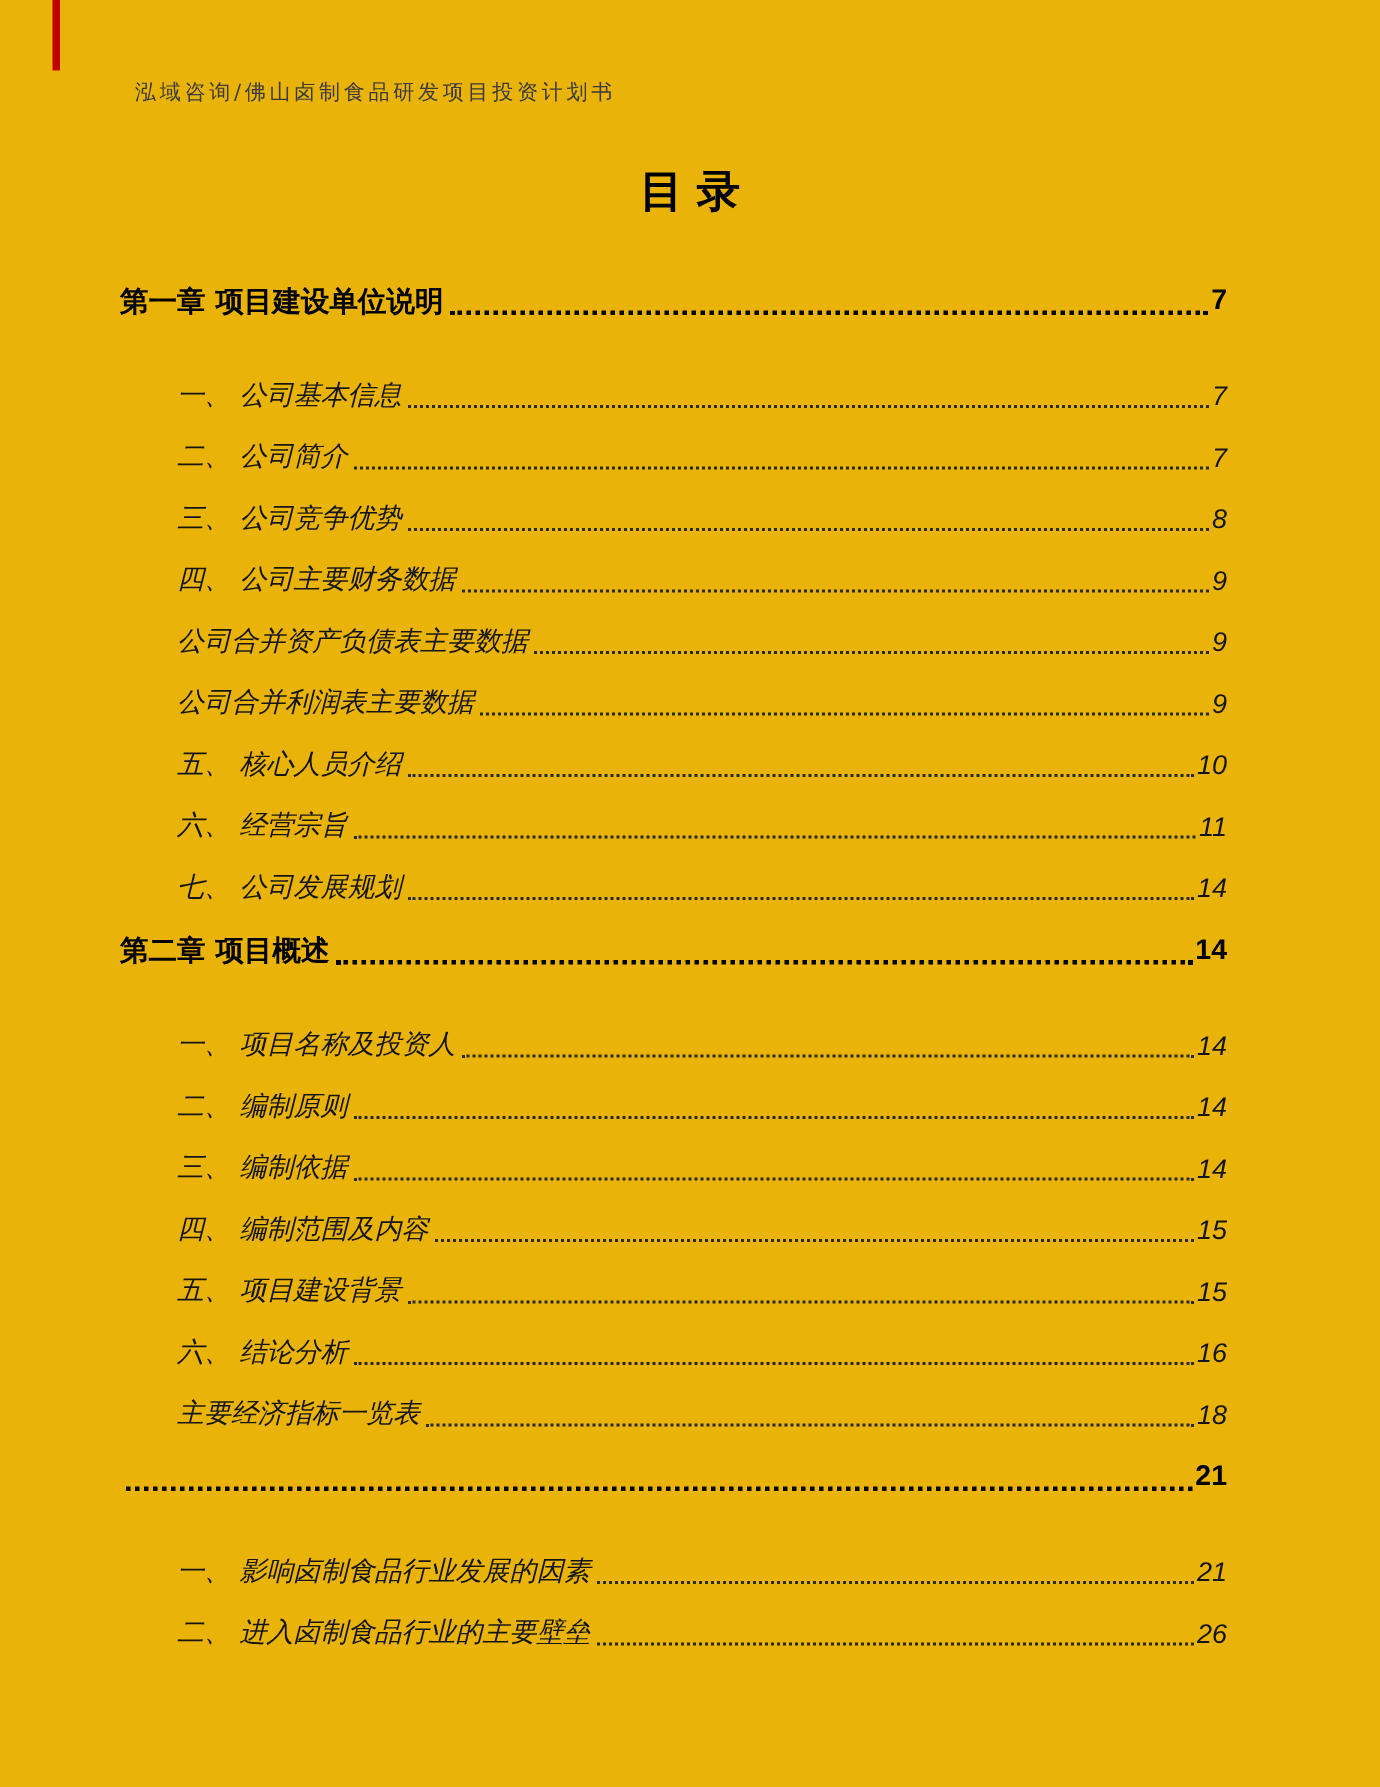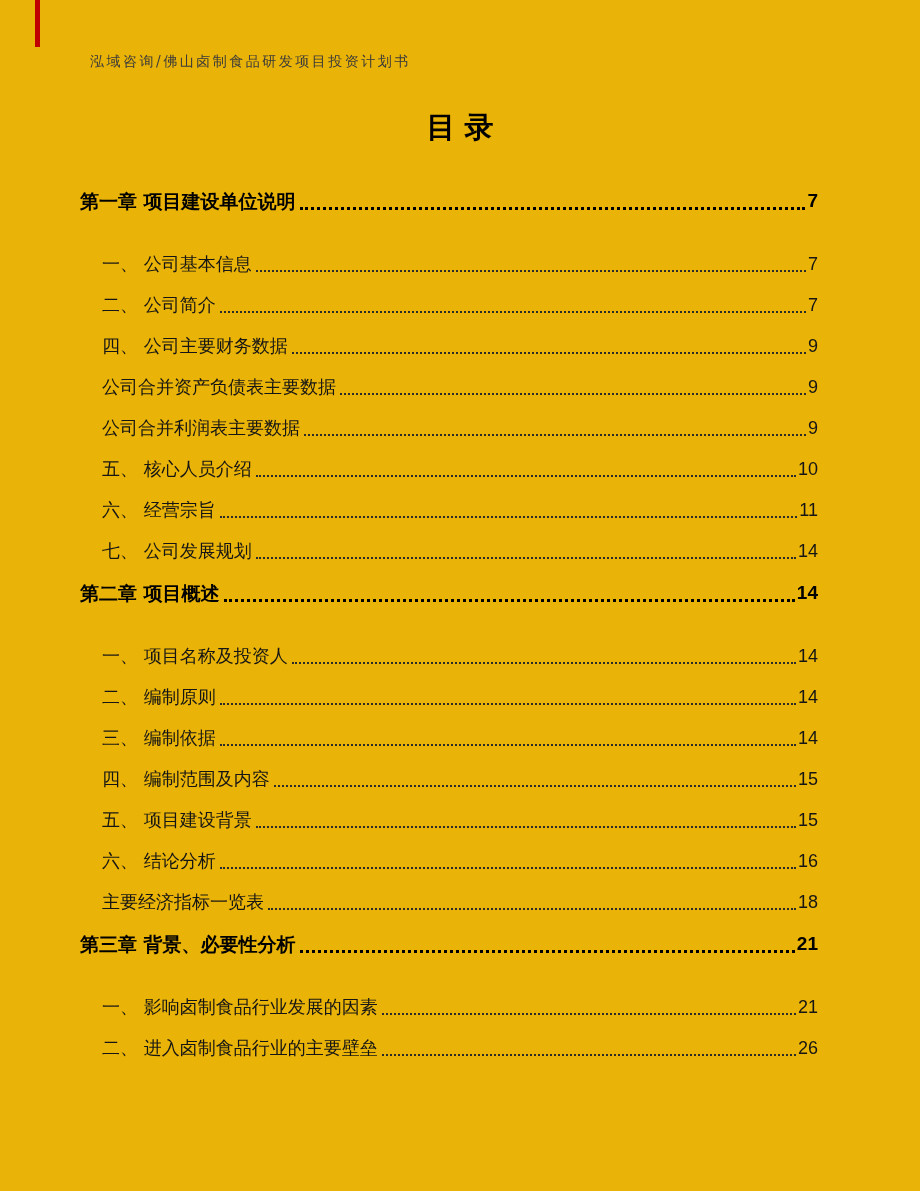--- a/index.html
+++ b/index.html
@@ -62,23 +62,24 @@
     font-weight: 700;
     color: #000000;
     margin-bottom: 38px;
   }
   .chapter-block + .chapter-block {
     margin-top: 3px;
   }
   .item-row {
     font-size: 18px;
     line-height: 24px;
-    margin-left: 22px;
+    margin-left: 38px;
     margin-bottom: 17px;
     color: #151515;
+    font-style: italic;
   }
   .label {
     white-space: nowrap;
   }
   .leader {
     flex: 1 1 auto;
     min-width: 20px;
     margin: 0 2px 4px 4px;
     border-bottom: 2px dotted #2b2b2b;
   }
@@ -119,20 +120,25 @@
     <span class="leader"></span>
     <span class="page-num">7</span>
   </div>
 
   <div class="row item-row">
     <span class="label">二、 公司简介</span>
     <span class="leader"></span>
     <span class="page-num">7</span>
   </div>
 
+  <div class="row item-row">
+    <span class="label">三、 公司竞争优势</span>
+    <span class="leader"></span>
+    <span class="page-num">8</span>
+  </div>
 
   <div class="row item-row">
     <span class="label">四、 公司主要财务数据</span>
     <span class="leader"></span>
     <span class="page-num">9</span>
   </div>
 
   <div class="row item-row">
     <span class="label">公司合并资产负债表主要数据</span>
     <span class="leader"></span>
@@ -211,21 +217,20 @@
   <div class="row item-row">
     <span class="label">主要经济指标一览表</span>
     <span class="leader"></span>
     <span class="page-num">18</span>
   </div>
 </div>
   </section>
 
   <section class="chapter-block">
     <div class="row chapter-row">
-      <span class="label">第三章 背景、必要性分析</span>
       <span class="leader"></span>
       <span class="page-num">21</span>
     </div>
     <div class="items">
   <div class="row item-row">
     <span class="label">一、 影响卤制食品行业发展的因素</span>
     <span class="leader"></span>
     <span class="page-num">21</span>
   </div>
 

